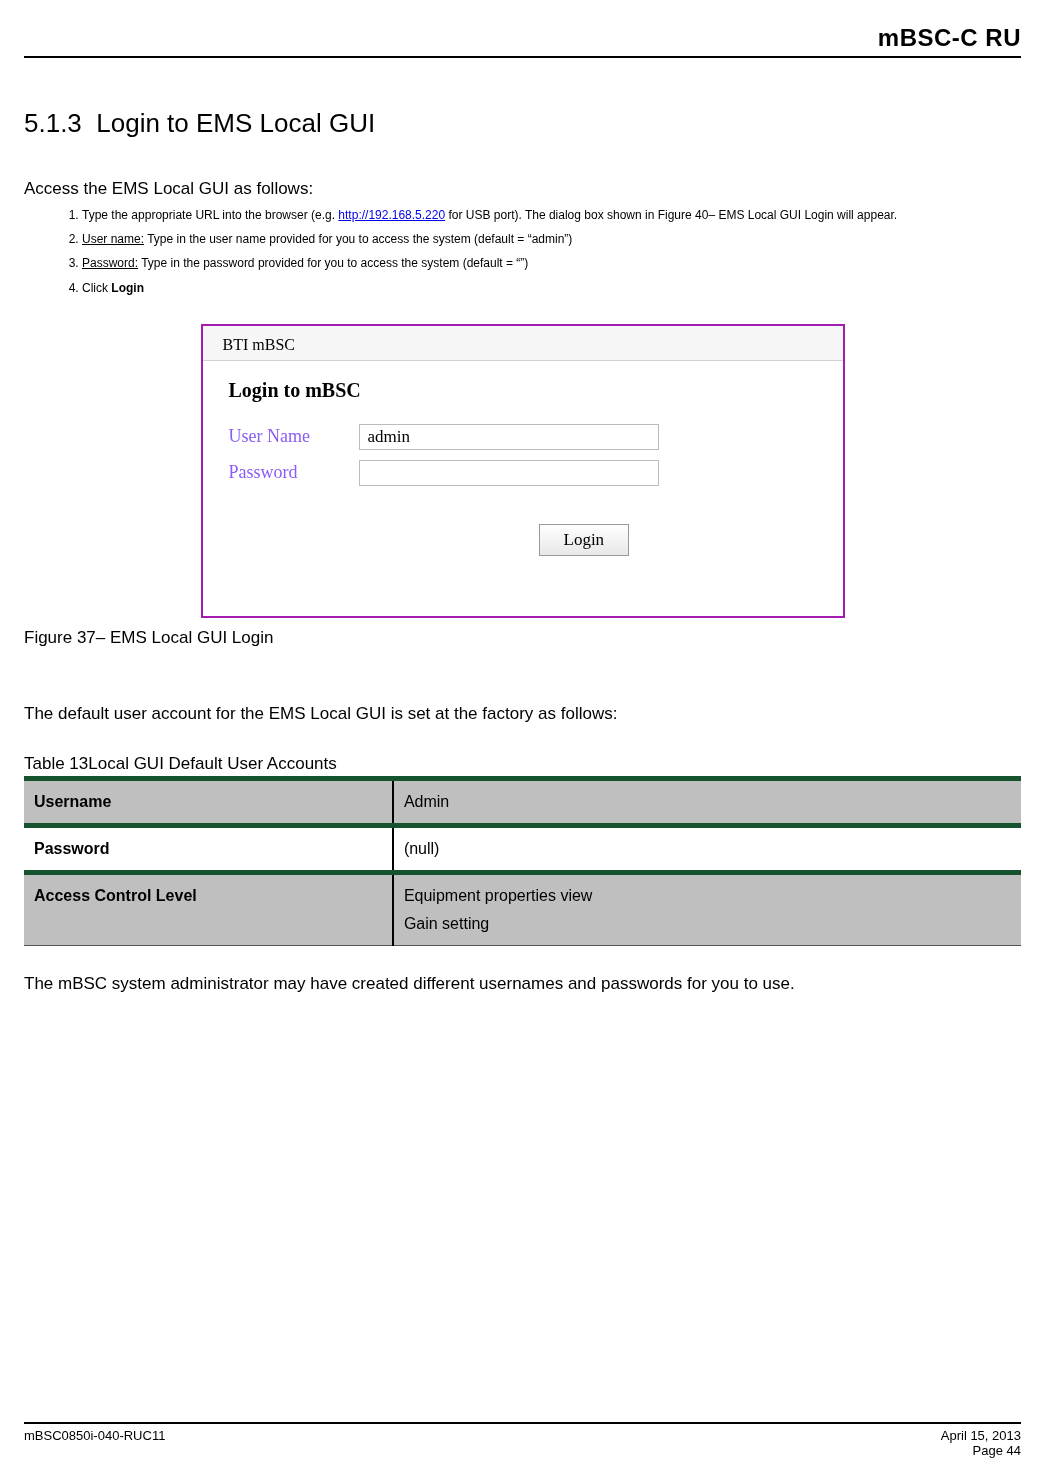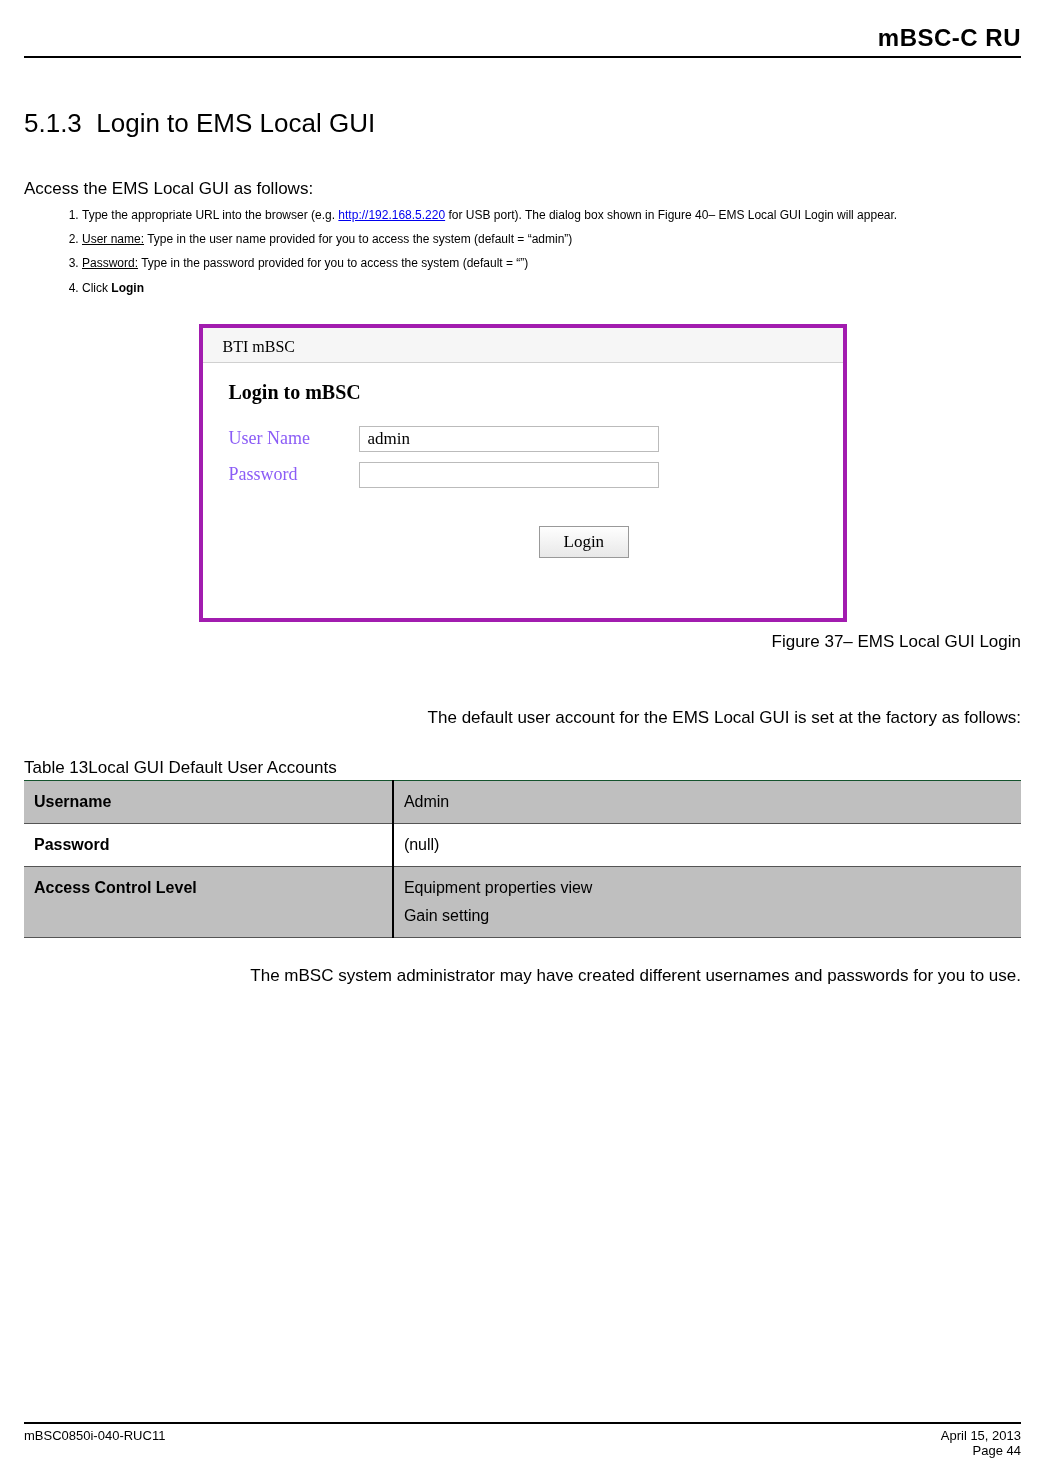--- a/index.html
+++ b/index.html
@@ -54,21 +54,21 @@
     color: #0000EE;
     text-decoration: underline;
   }
   .figure-wrap {
     text-align: center;
     margin: 0 auto 10px auto;
   }
   .login-box {
     display: inline-block;
     width: 640px;
-    border: 4px solid #a21caf;
+    border: 2px solid #a21caf;
     text-align: left;
     background: #fff;
     padding: 0;
   }
   .login-tab {
     font-family: "Times New Roman", serif;
     font-size: 16px;
     padding: 10px 16px 6px 20px;
     border-bottom: 1px solid #d0d0d0;
     background: #f6f6f6;
@@ -108,42 +108,41 @@
   }
   .login-btn {
     font-family: "Times New Roman", serif;
     font-size: 17px;
     padding: 5px 24px;
     background: linear-gradient(#fefefe, #e8e8e8);
     border: 1px solid #999;
     cursor: pointer;
   }
   .fig-caption {
-    text-align: right;
+    text-align: left;
     font-size: 17px;
     margin-top: 10px;
     margin-bottom: 56px;
   }
   .para {
     font-size: 17px;
     margin-bottom: 30px;
-    text-align: right;
   }
   .table-title {
     font-size: 17px;
     margin-bottom: 2px;
   }
   table.defaults {
     width: 100%;
     border-collapse: collapse;
     font-size: 16px;
     margin-bottom: 28px;
   }
   table.defaults td {
-    border-top: 1px solid #14532d;
+    border-top: 5px solid #14532d;
     border-bottom: 1px solid #555;
     padding: 12px 10px;
     vertical-align: top;
   }
   table.defaults td.key {
     width: 37%;
     font-weight: bold;
     border-right: 2px solid #000;
   }
   table.defaults tr.shade td {

